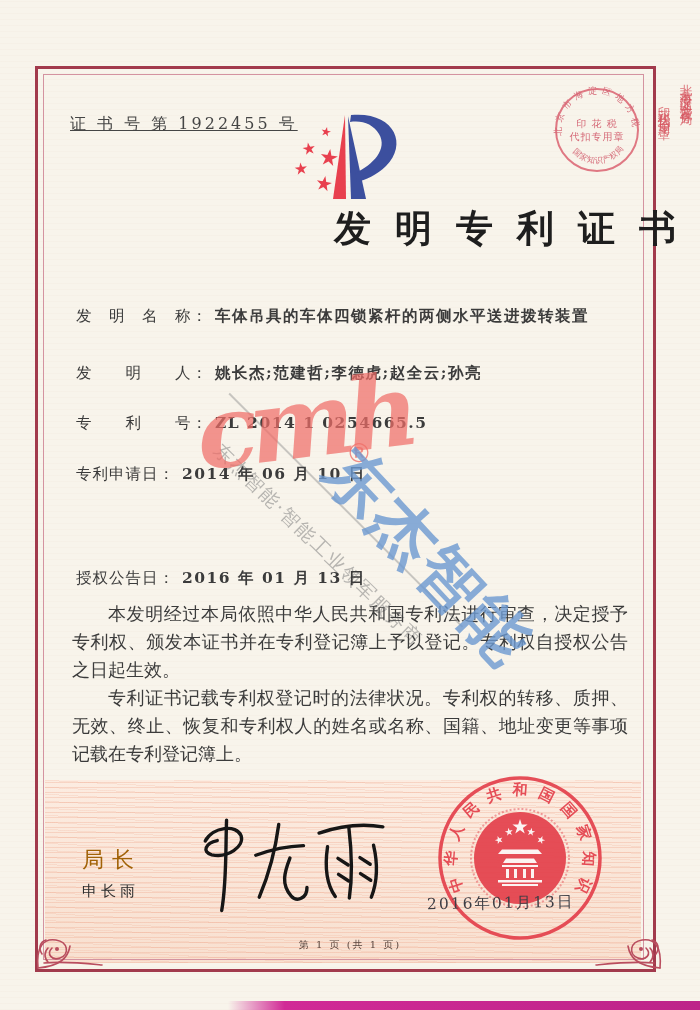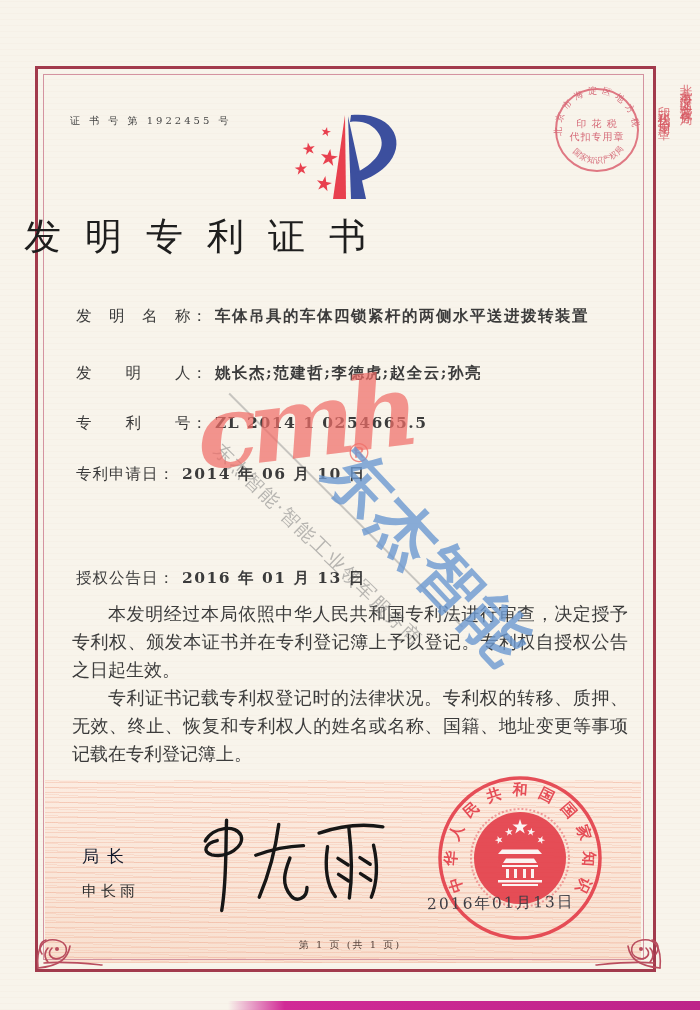--- a/index.html
+++ b/index.html
@@ -11,45 +11,45 @@
   .frame-outer{left:35px;top:66px;width:615px;height:900px;border:3px solid #a23a4c;}
   .frame-inner{left:43px;top:74px;width:599px;height:884px;border:1px solid #d493a0;}
   .pink-zone{position:absolute;left:45px;top:780px;width:596px;height:183px;z-index:0;
         background:
           repeating-linear-gradient(0deg,rgba(236,150,120,.28) 0 1px,transparent 1px 5px),
           repeating-linear-gradient(3deg,rgba(236,150,120,.16) 0 1px,transparent 1px 7px),
           linear-gradient(#fcece1,#f8e0d0);}
   .corner{position:absolute;z-index:2;}
   .corner-left{left:34px;top:902px;}
   .corner-right{right:36px;top:902px;transform:scaleX(-1);}
-  .cert-no{position:absolute;left:70px;top:114px;z-index:2;font-size:10px;letter-spacing:3px;color:#454545;}
+  .cert-no{position:absolute;left:70px;top:114px;z-index:2;font-size:16px;letter-spacing:3px;color:#454545;text-decoration:underline;}
   .logo{position:absolute;left:285px;top:103px;z-index:2;}
-  .title{position:absolute;left:0;right:0;top:212px;z-index:2;text-align:left;
-         font-size:37px;font-weight:400;color:#1e1e1e;letter-spacing:24px;text-indent:24px;}
+  .title{position:absolute;left:0;right:0;top:204px;z-index:2;text-align:right;
+         font-size:37px;font-weight:700;color:#1e1e1e;letter-spacing:24px;text-indent:24px;}
   .field{position:absolute;left:76px;z-index:2;font-size:15.5px;white-space:nowrap;color:#3b3b3b;}
   .field .lab{letter-spacing:1px;margin-top:28px;}
   .field .val{margin-left:7px;letter-spacing:1.5px;font-weight:bold;}
   .f0{top:306px}.f1{top:363px}.f2{top:413px}.f3{top:464px}.f4{top:516px}.f5{top:568px}
   .paras{position:absolute;left:72px;top:600px;width:556px;z-index:2;}
   .paras p{margin:0;font-size:18px;line-height:28px;text-indent:2em;color:#3b3b3b;text-align:justify;}
   
   .wm{position:absolute;pointer-events:none;white-space:nowrap;}
   .wm-line{left:346px;top:510px;width:330px;height:1.5px;background:rgba(140,140,140,.45);
            transform:translate(-50%,-50%) rotate(45deg);z-index:1;}
   .wm-gray{left:318px;top:545px;z-index:1;font-size:19px;letter-spacing:2px;color:rgba(130,130,130,.55);
            transform:translate(-50%,-50%) rotate(44deg);font-family:"DejaVu Sans","Liberation Sans",sans-serif;}
   .wm-cmh{left:196px;top:372px;z-index:3;font:italic 700 100px "DejaVu Serif",serif;
           color:rgba(240,110,104,.72);letter-spacing:-8px;transform:rotate(-7deg);line-height:1;}
   .wm-reg{left:346px;top:438px;z-index:3;font-size:26px;font-style:normal;
           color:rgba(240,110,104,.78);font-family:"DejaVu Sans",sans-serif;}
   .wm-blue{left:428px;top:557px;z-index:3;font-size:64px;font-weight:700;letter-spacing:3px;
            color:rgba(108,153,209,.8);transform:translate(-50%,-50%) rotate(47deg);
            font-family:"DejaVu Sans","Liberation Sans",sans-serif;}
   
-  .sig-title{position:absolute;left:82px;top:845px;z-index:3;font-size:17px;letter-spacing:8px;color:#0f172a;}
+  .sig-title{position:absolute;left:82px;top:845px;z-index:3;font-size:22px;letter-spacing:8px;color:#a16207;}
   .sig-name{position:absolute;left:82px;top:882px;z-index:3;font-size:15px;letter-spacing:4px;color:#2e2e2e;}
   .sig-script{position:absolute;left:192px;top:808px;z-index:3;transform:rotate(-2deg);}
   .footer{position:absolute;left:0;right:0;top:938px;z-index:3;text-align:center;
           font-size:10px;letter-spacing:2px;color:#5a463e;}
   
   .tax-stamp{position:absolute;left:547px;top:80px;z-index:4;opacity:.9;}
   .office-seal{position:absolute;left:428px;top:766px;z-index:4;opacity:.93;}
   .seal-date{position:absolute;left:427px;top:893px;z-index:5;font-size:15.5px;letter-spacing:2px;
              color:#3e3e45;transform:rotate(-1deg);}
   .edge-col{position:absolute;z-index:4;writing-mode:vertical-rl;text-orientation:upright;

